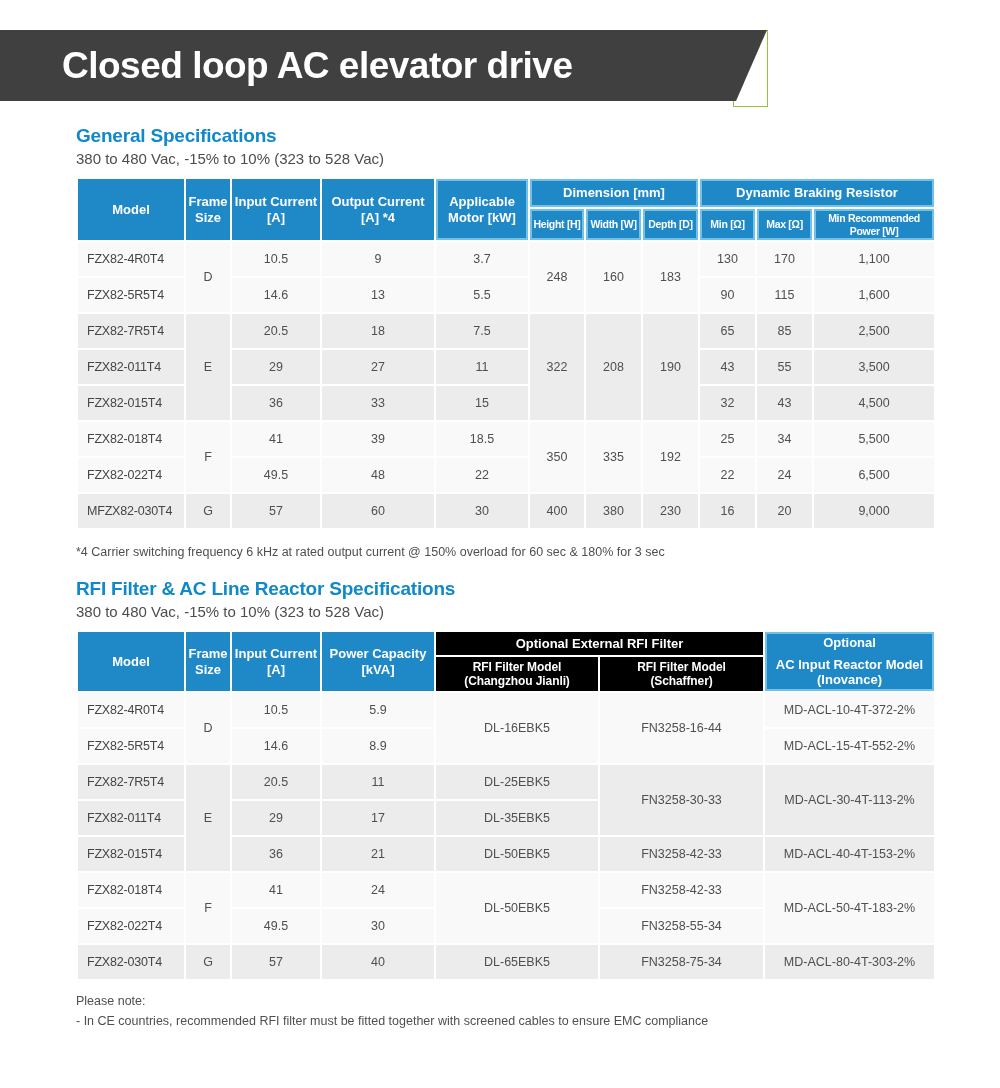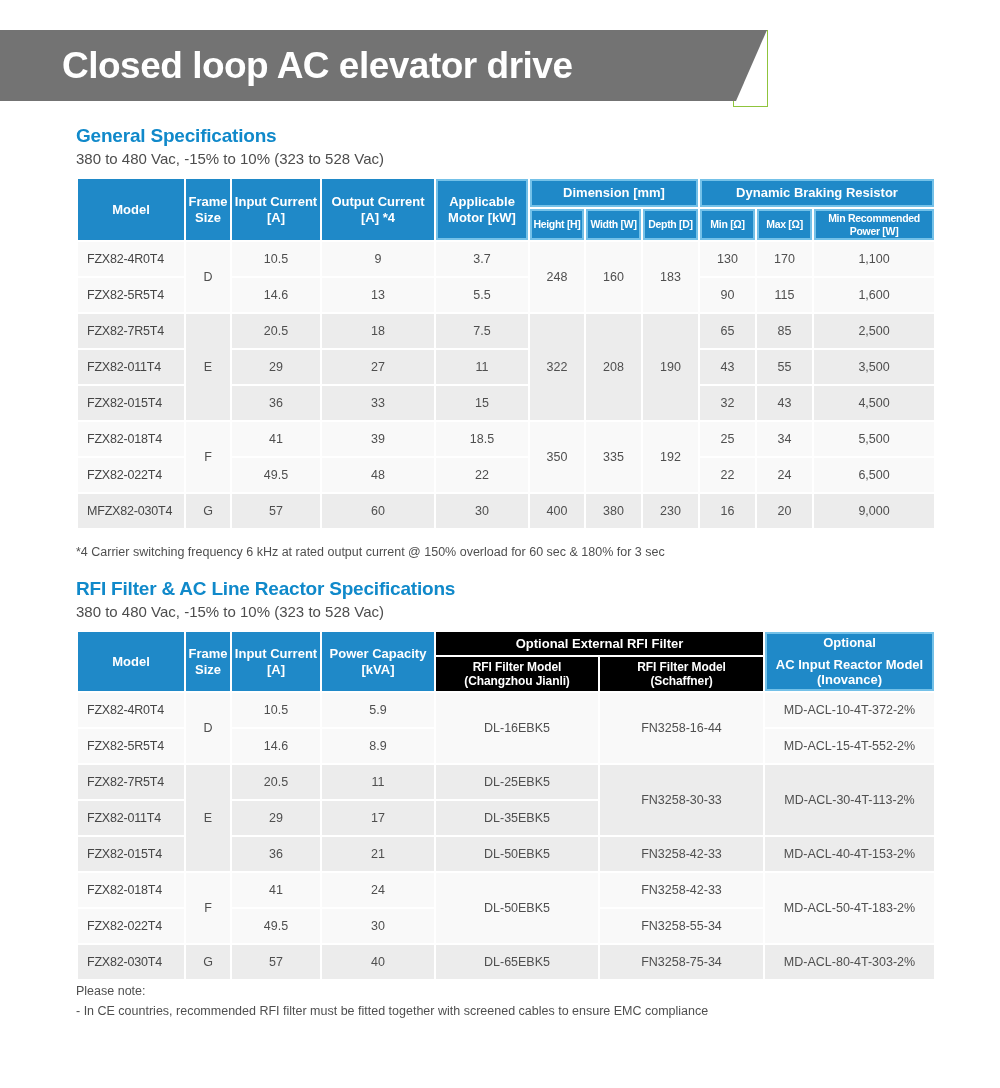--- a/index.html
+++ b/index.html
@@ -2,21 +2,21 @@
 <html><head>
 <meta charset="utf-8">
 <style>
   * { margin:0; padding:0; box-sizing:border-box; }
   body { background:#fff; font-family:"Liberation Sans", sans-serif; }
   .page { position:relative; width:1000px; height:1088px; background:#ffffff; overflow:hidden; }
 
   
   .banner { position:relative; margin-top:30px; height:77px; width:100%; }
   .banner-tab { position:absolute; left:733px; top:0; width:35px; height:77px; background:#fff; border:1px solid #8fc43c; }
-  .banner-main { position:absolute; left:0; top:0; width:767px; height:71px; background:#737373;
+  .banner-main { position:absolute; left:0; top:0; width:767px; height:71px; background:#404040;
                  clip-path:polygon(0 0,100% 0,calc(100% - 31px) 100%,0 100%); }
   .banner-title { position:absolute; left:62px; top:0; line-height:71px; color:#fff;
                   font-size:37px; font-weight:bold; letter-spacing:-0.5px; white-space:nowrap; }
 
   
   .content { padding-left:76px; padding-right:58px; }
   .sec-heading { color:#1089ca; font-size:19px; font-weight:bold; letter-spacing:-0.2px; }
   .sec-sub { color:#4d4d4d; font-size:15px; margin-top:3px; }
   .sec1 { margin-top:18px; }
   .sec2 { margin-top:16px; }
@@ -35,21 +35,21 @@
   .t th.g { background:#000000; }
   .t td { height:34px; font-size:12.5px; color:#4f4f4f; background:#f9f9f9; }
   .t tr.dk td { background:#ececec; }
   .t td.model { text-align:left; padding-left:9px; color:#454545; letter-spacing:-0.2px; }
   .th2 span { display:block; }
   .rx-top { margin-bottom:6px; }
 
   
   .notes1 { margin-top:12px; }
   .note-line { color:#4f4f4f; font-size:12.5px; line-height:20px; }
-  .notes2 { }
+  .notes2 { margin-top:10px; }
 </style>
 </head>
 <body>
 
 <div class="page">
 
   <div class="banner">
     <div class="banner-tab"></div>
     <div class="banner-main">
       <div class="banner-title">Closed loop AC elevator drive</div>

